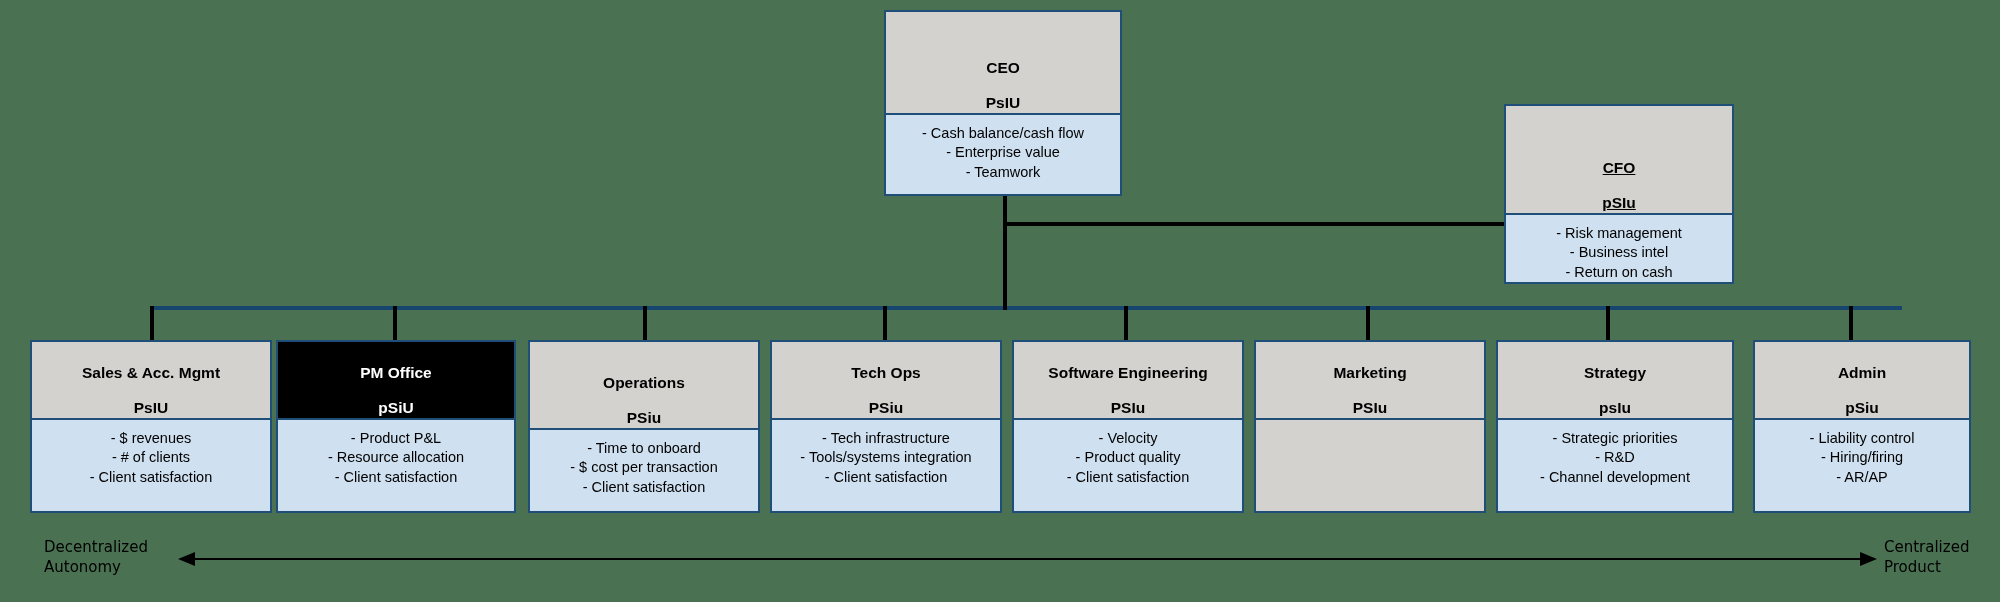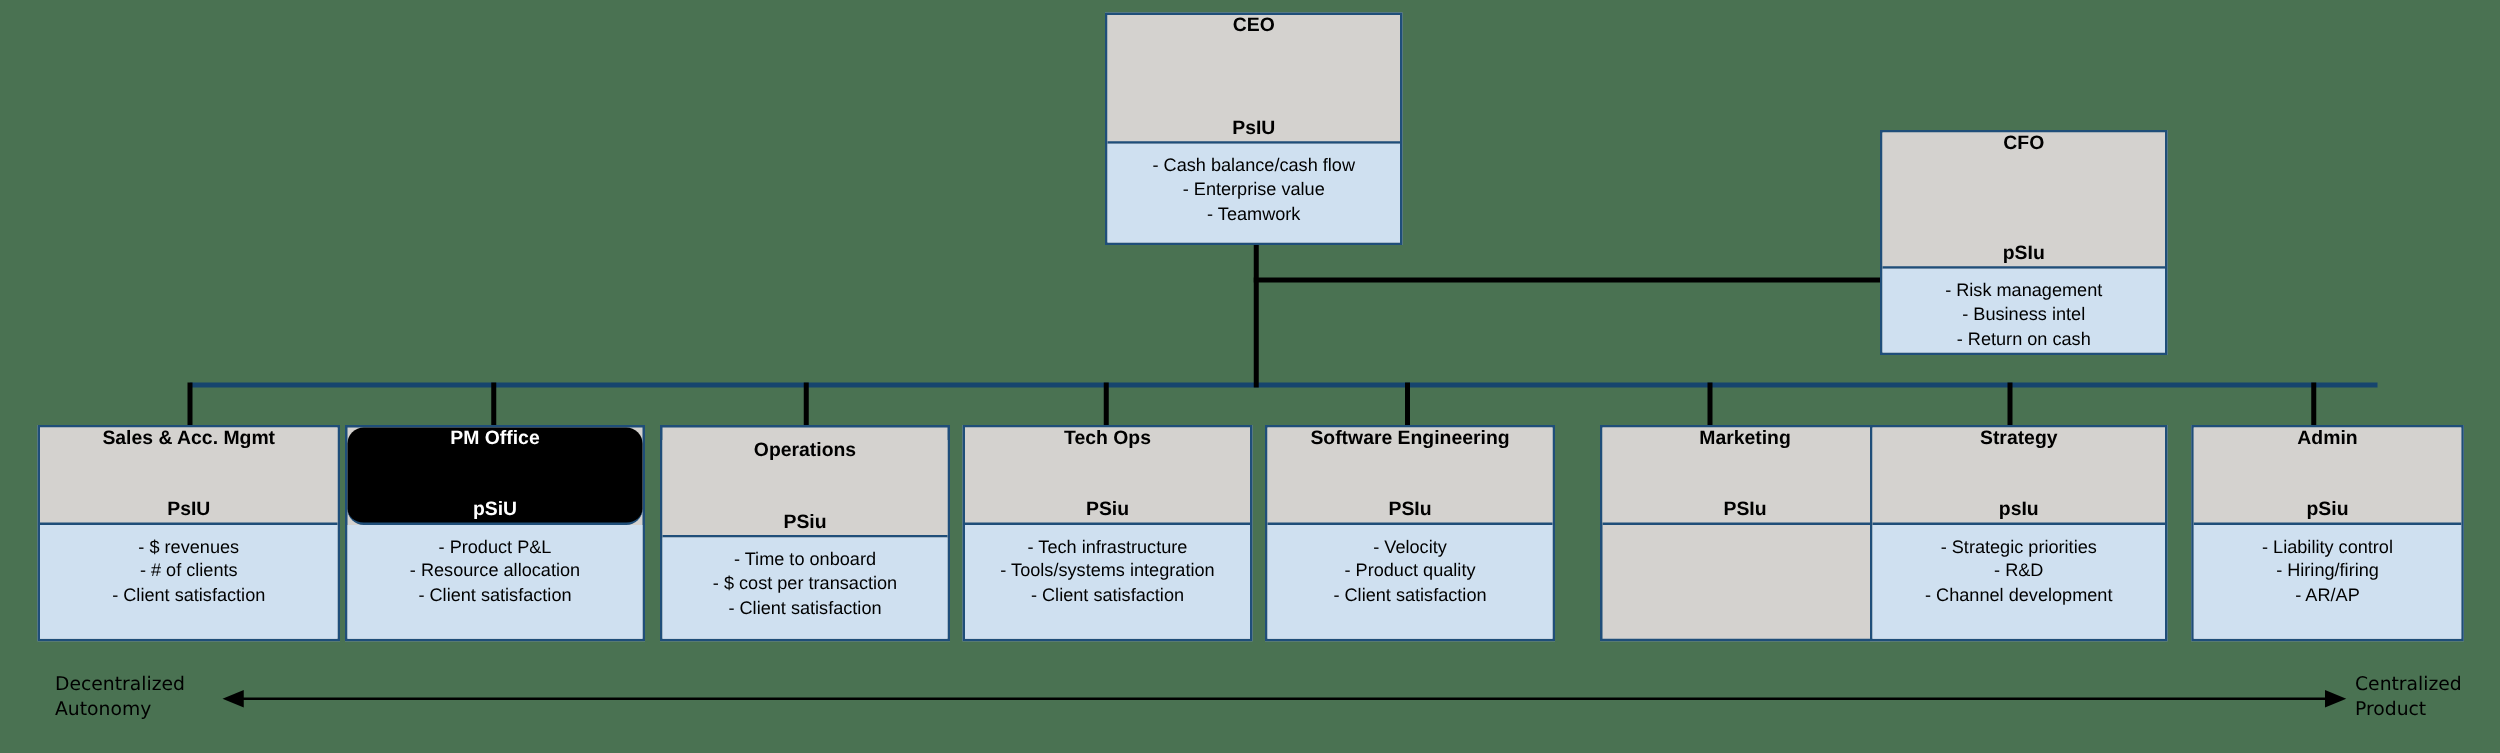--- a/index.html
+++ b/index.html
@@ -33,28 +33,28 @@
     box-sizing: border-box;
     background: #d4d2cf;
     color: #000000;
     font-weight: bold;
     font-size: 15.5px;
     line-height: 1.22;
     text-align: center;
     display: flex;
     flex-direction: column;
     align-items: center;
-    justify-content: space-between;
+    justify-content: flex-end;
+    padding-top: 11px;
     border-bottom: 2px solid #1f4e79;
     gap: 16px;
   }
   .node.dark .head {
     background: #000000;
     color: #ffffff;
-    border-radius: 13px;
   }
   .node .body {
     box-sizing: border-box;
     background: #cfe0f0;
     color: #000000;
     font-size: 14.5px;
     line-height: 1.33;
     text-align: center;
     flex: 1;
     display: flex;
@@ -138,21 +138,21 @@
       <span>PsIU</span>
     </div>
     <div class="body">
       <span class="kpi">- Cash balance/cash flow</span>
       <span class="kpi">- Enterprise value</span>
       <span class="kpi">- Teamwork</span>
     </div>
   </div>
 
   <div class="node" style="left:1504px; top:104px; width:230px; height:180px;">
-    <div class="head" style="height:118px;">
+    <div class="head" style="height:118px;text-decoration:underline;">
       <span>CFO</span>
       <span>pSIu</span>
     </div>
     <div class="body">
       <span class="kpi">- Risk management</span>
       <span class="kpi">- Business intel</span>
       <span class="kpi">- Return on cash</span>
     </div>
   </div>
 
@@ -209,21 +209,21 @@
       <span>Software Engineering</span>
       <span>PSIu</span>
     </div>
     <div class="body">
       <span class="kpi">- Velocity</span>
       <span class="kpi">- Product quality</span>
       <span class="kpi">- Client satisfaction</span>
     </div>
   </div>
 
-  <div class="node" style="left:1280px; top:340px; width:232px; height:173px;">
+  <div class="node" style="left:1254px; top:340px; width:232px; height:173px;">
     <div class="head" style="height:78px;">
       <span>Marketing</span>
       <span>PSIu</span>
     </div>
   </div>
 
   <div class="node" style="left:1496px; top:340px; width:238px; height:173px;">
     <div class="head" style="height:78px;">
       <span>Strategy</span>
       <span>psIu</span>

